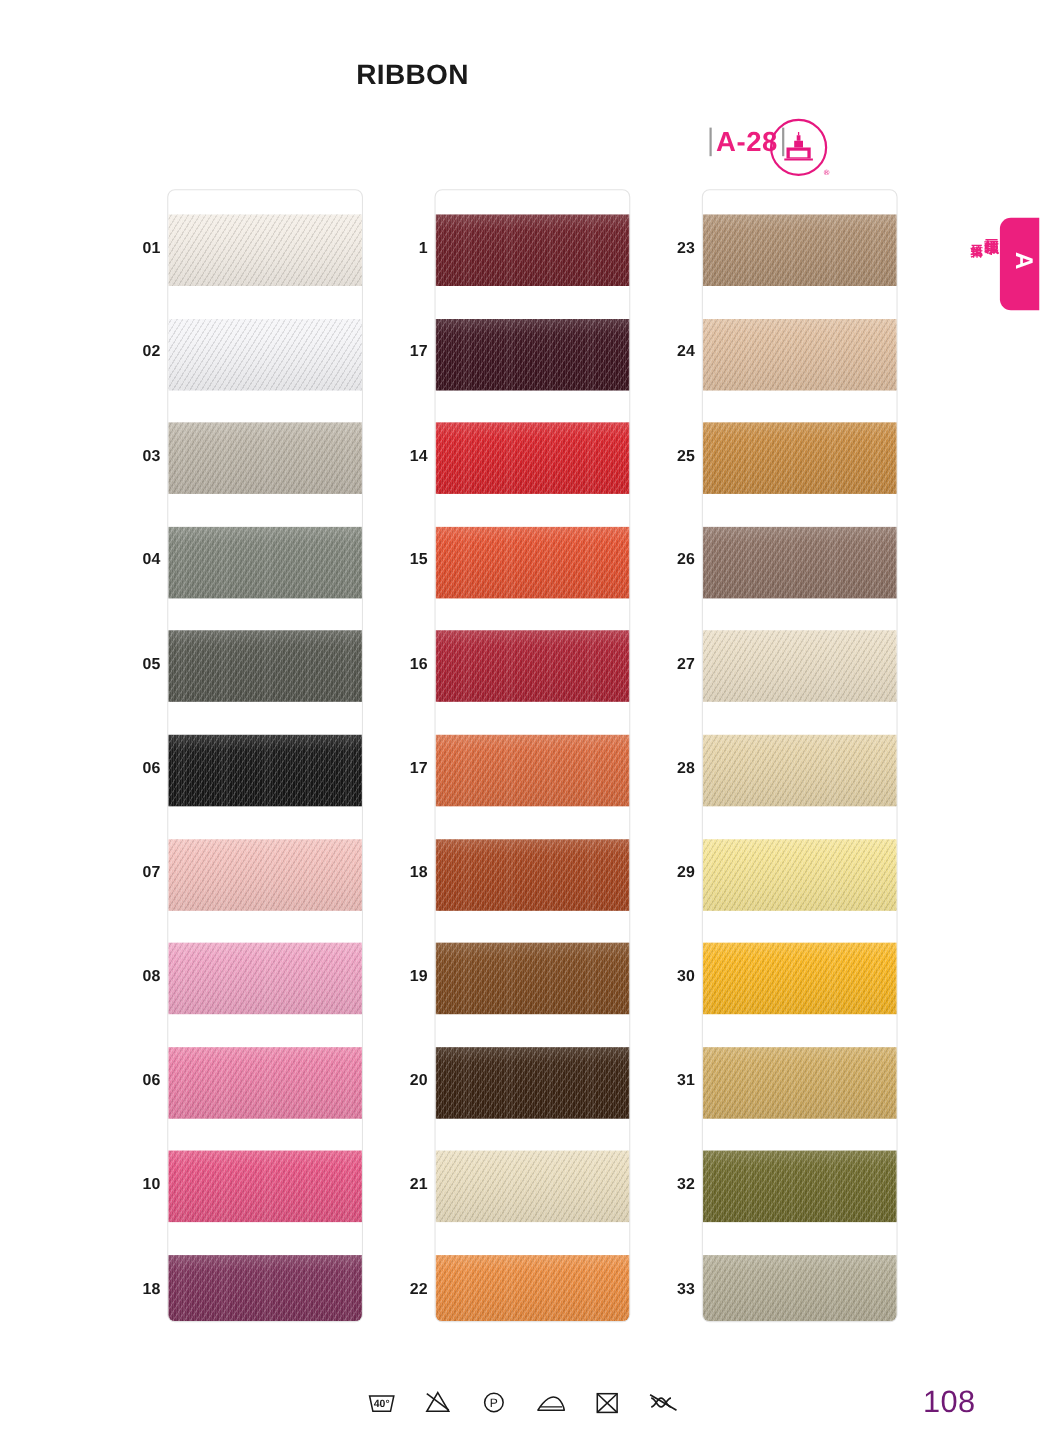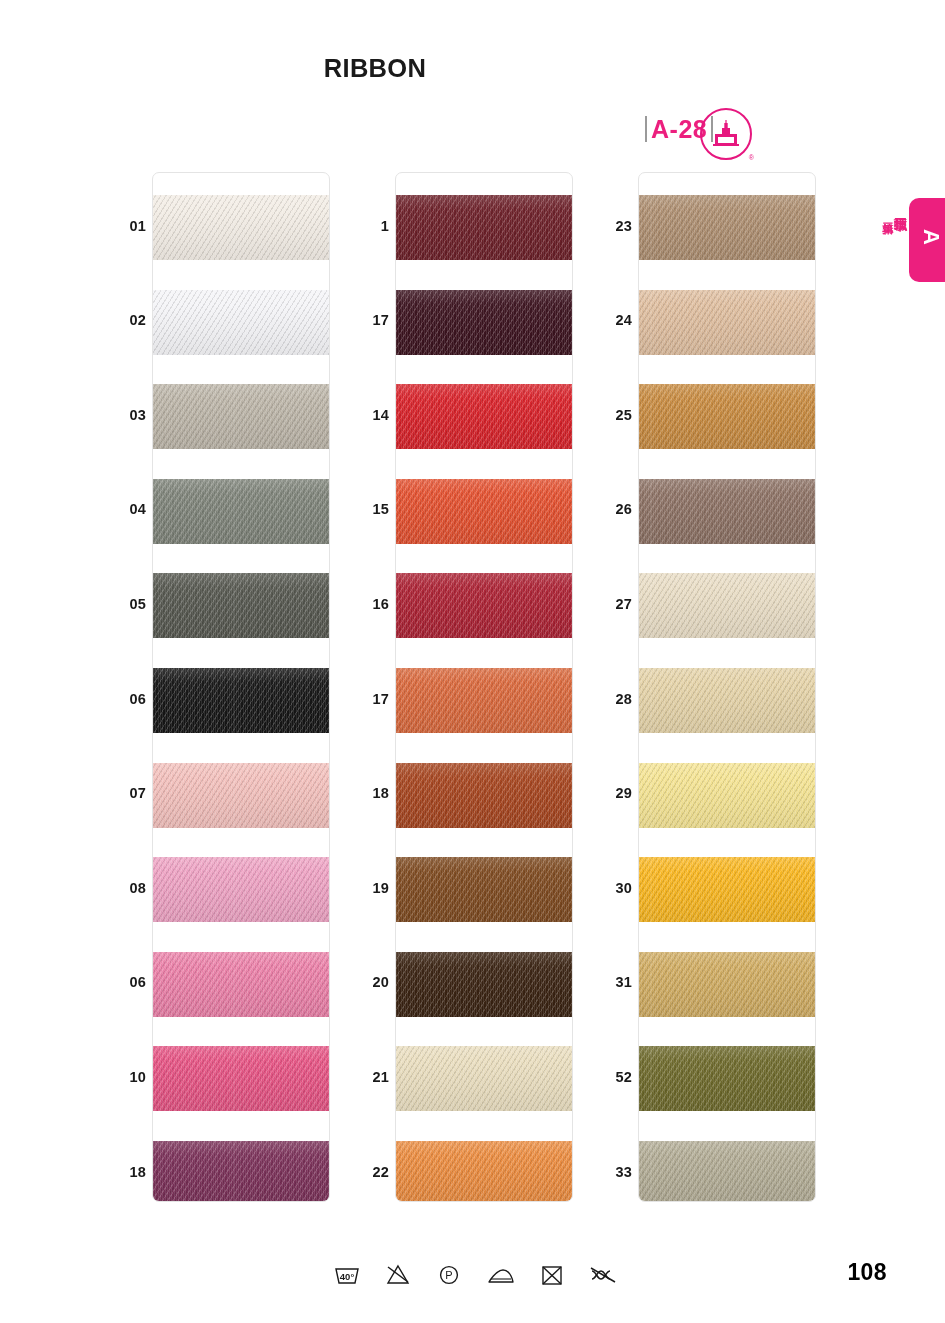--- a/index.html
+++ b/index.html
@@ -306,23 +306,23 @@
     display: flex;
     align-items: center;
     justify-content: center;
   }
 
   
   #page-number {
     position: absolute;
     right: 58px;
     top: 1259px;
-    font-size: 23px;
-    font-weight: bold;
-    color: #000000;
+    font-size: 28px;
+    font-weight: normal;
+    color: #701a75;
     letter-spacing: 0.4px;
   }
 </style>
 </head>
 <body>
 
 <div id="page">
 
   <div id="header">
 
@@ -494,21 +494,21 @@
         </div>
     <div class="swatch-label" style="top: 45.5px;">23</div>
         <div class="swatch-label" style="top: 140.1px;">24</div>
         <div class="swatch-label" style="top: 234.7px;">25</div>
         <div class="swatch-label" style="top: 329.3px;">26</div>
         <div class="swatch-label" style="top: 423.9px;">27</div>
         <div class="swatch-label" style="top: 518.5px;">28</div>
         <div class="swatch-label" style="top: 613.1px;">29</div>
         <div class="swatch-label" style="top: 707.7px;">30</div>
         <div class="swatch-label" style="top: 802.3px;">31</div>
-        <div class="swatch-label" style="top: 896.9px;">52</div>
+        <div class="swatch-label" style="top: 896.9px;">32</div>
         <div class="swatch-label" style="top: 991.5px;">33</div>
       </div>
   </div>
 
   <div id="care-symbols">
     <div class="care-icon">
       <svg viewBox="0 0 34 30" width="34" height="30">
         <path d="M6 9 H28 L25 23 H9 Z" fill="none" stroke="#1a1a1a" stroke-width="1.4"></path>
         <text x="17" y="19.5" font-family="Liberation Sans, sans-serif" font-size="9.5" font-weight="bold" text-anchor="middle" fill="#1a1a1a">40°</text>
       </svg>

